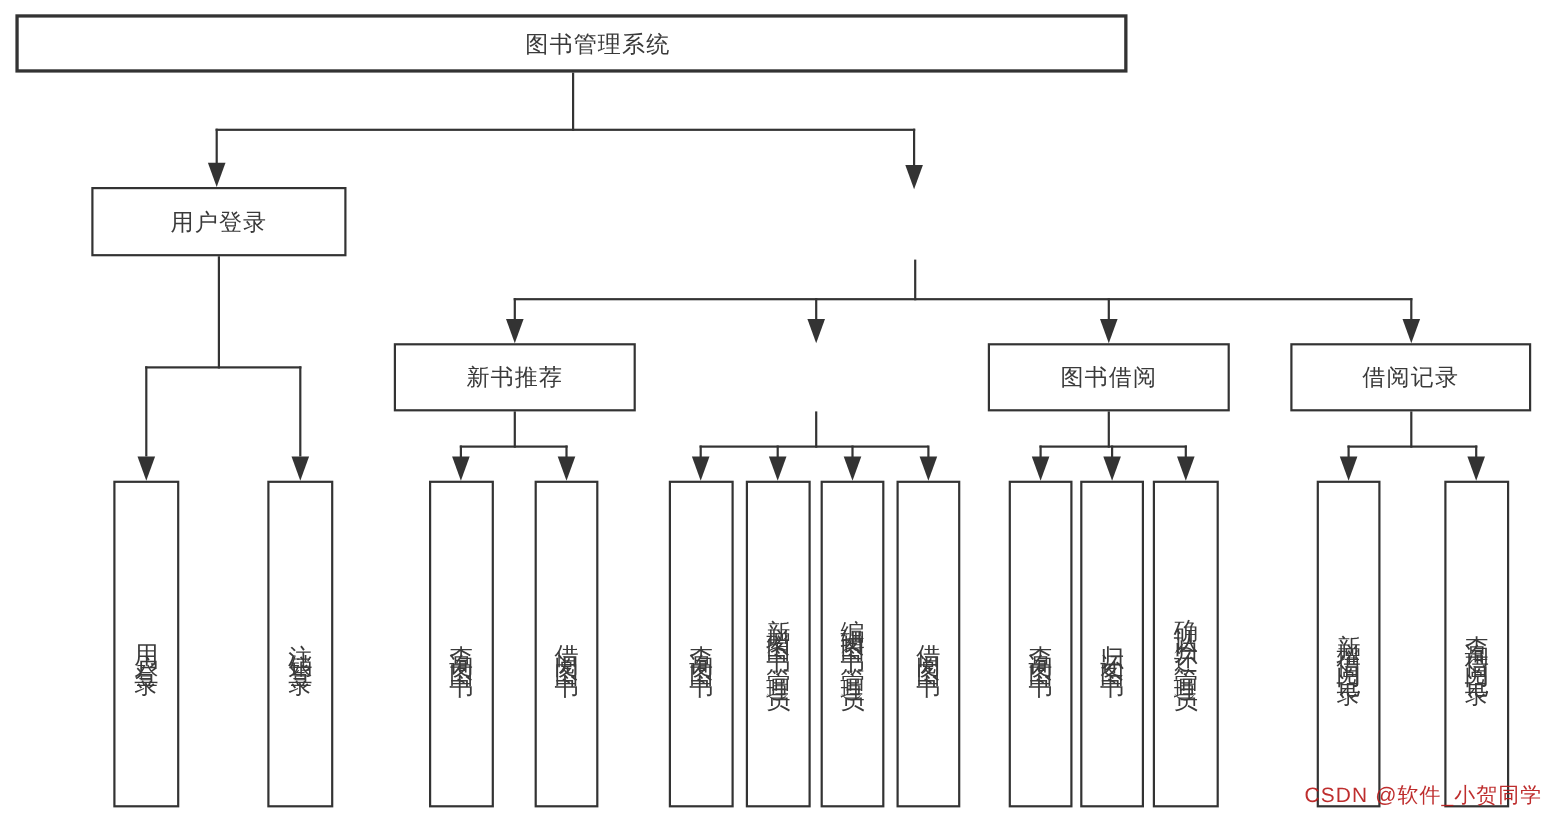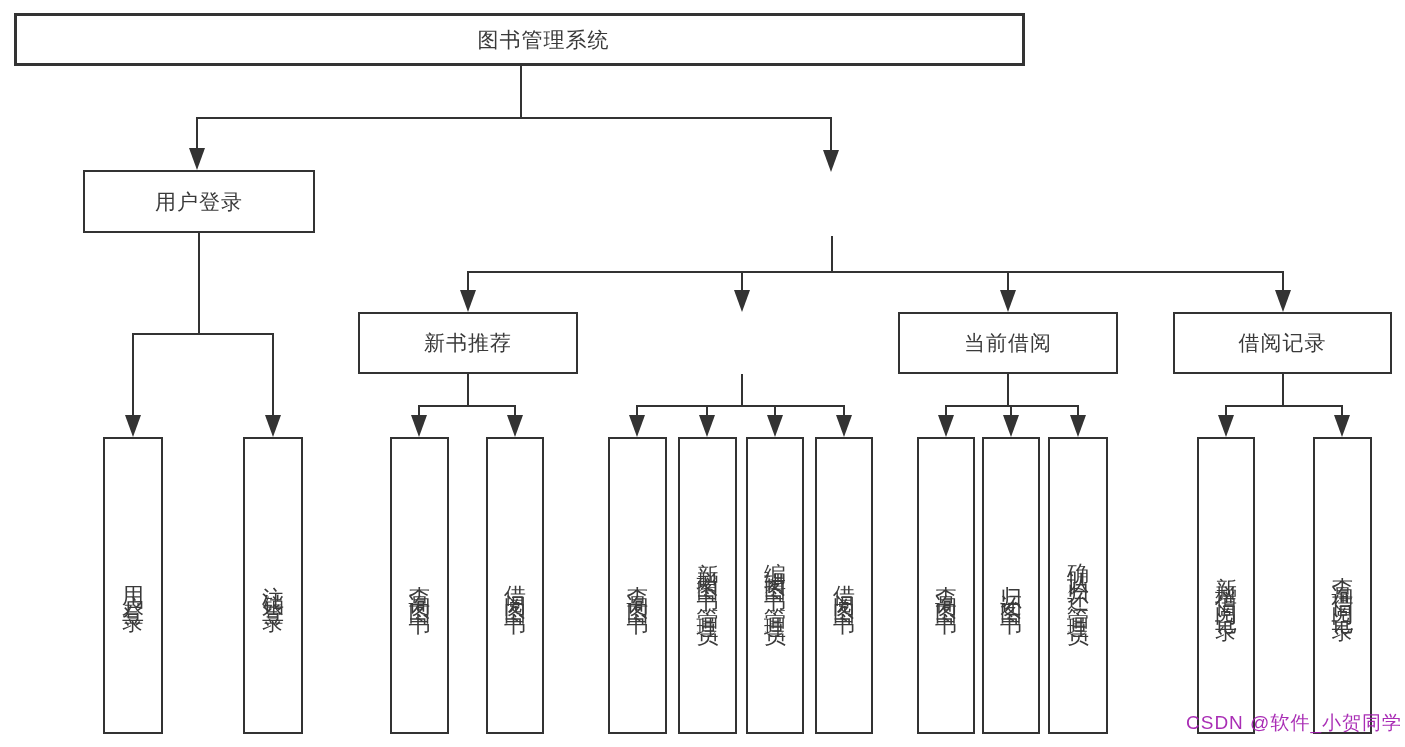--- a/index.html
+++ b/index.html
@@ -22,42 +22,42 @@
     font-size:22px;line-height:1;letter-spacing:9px;color:#3a3a3a;white-space:nowrap;
   }
   .vl{position:absolute;width:2px;background:#333333;}
   .hl{position:absolute;height:2px;background:#333333;}
   .arr{
     position:absolute;width:0;height:0;
     border-left:8px solid transparent;border-right:8px solid transparent;
     border-top:22px solid #333333;
   }
   .watermark{
-    position:absolute;left:1186px;top:710px;font-size:19px;color:#a21caf;
+    position:absolute;left:1186px;top:710px;font-size:19px;color:#b91c1c;
     opacity:.92;white-space:nowrap;letter-spacing:1px;
   }
 </style>
 </head>
 <body>
 
 <div id="canvas">
 
   <div class="box root" style="left:14px;top:13px;width:1011px;height:53px;">
     <span class="hlabel">图书管理系统</span>
   </div>
 
   <div class="box" style="left:83px;top:170px;width:232px;height:63px;">
     <span class="hlabel">用户登录</span>
   </div>
 
   <div class="box" style="left:358px;top:312px;width:220px;height:62px;">
     <span class="hlabel">新书推荐</span>
   </div>
   <div class="box" style="left:898px;top:312px;width:220px;height:62px;">
-    <span class="hlabel">当前借阅</span>
+    <span class="hlabel">图书借阅</span>
   </div>
   <div class="box" style="left:1173px;top:312px;width:219px;height:62px;">
     <span class="hlabel">借阅记录</span>
   </div>
 
   <div class="leaf" style="left:103px;top:437px;width:60px;height:297px;">
     <span class="vlabel">用户登录</span>
   </div>
   <div class="leaf" style="left:243px;top:437px;width:60px;height:297px;">
     <span class="vlabel">注销登录</span>

